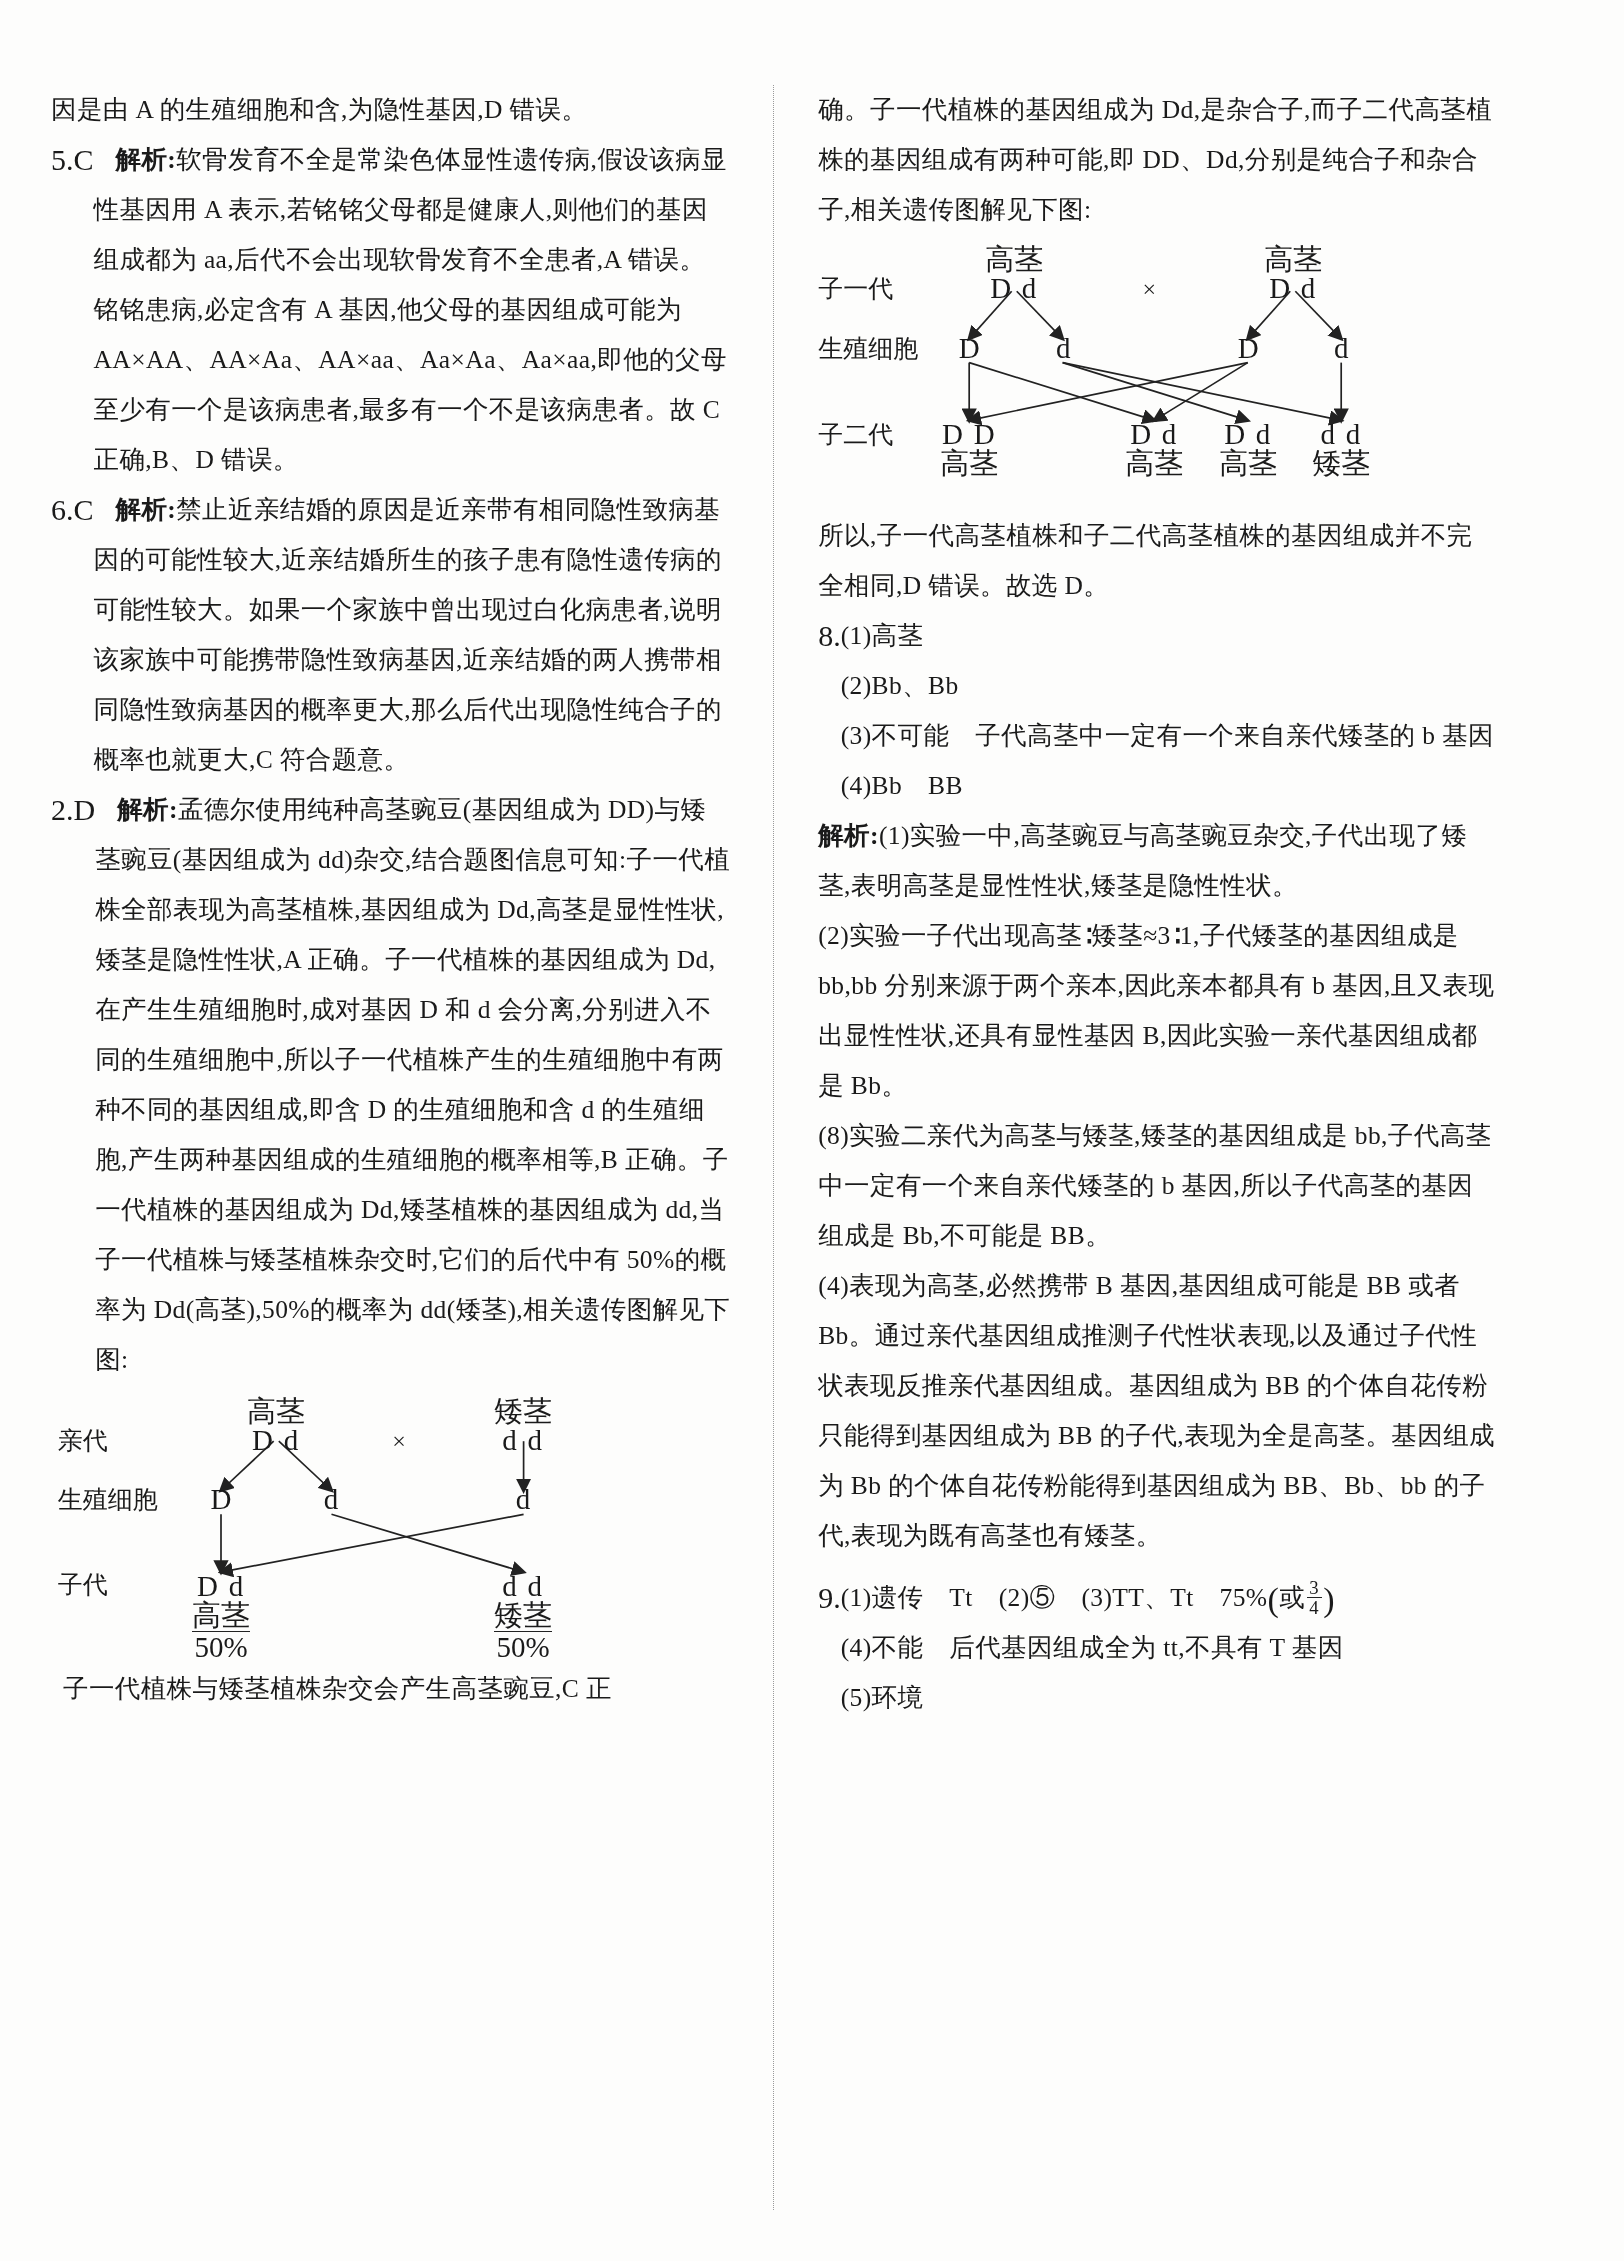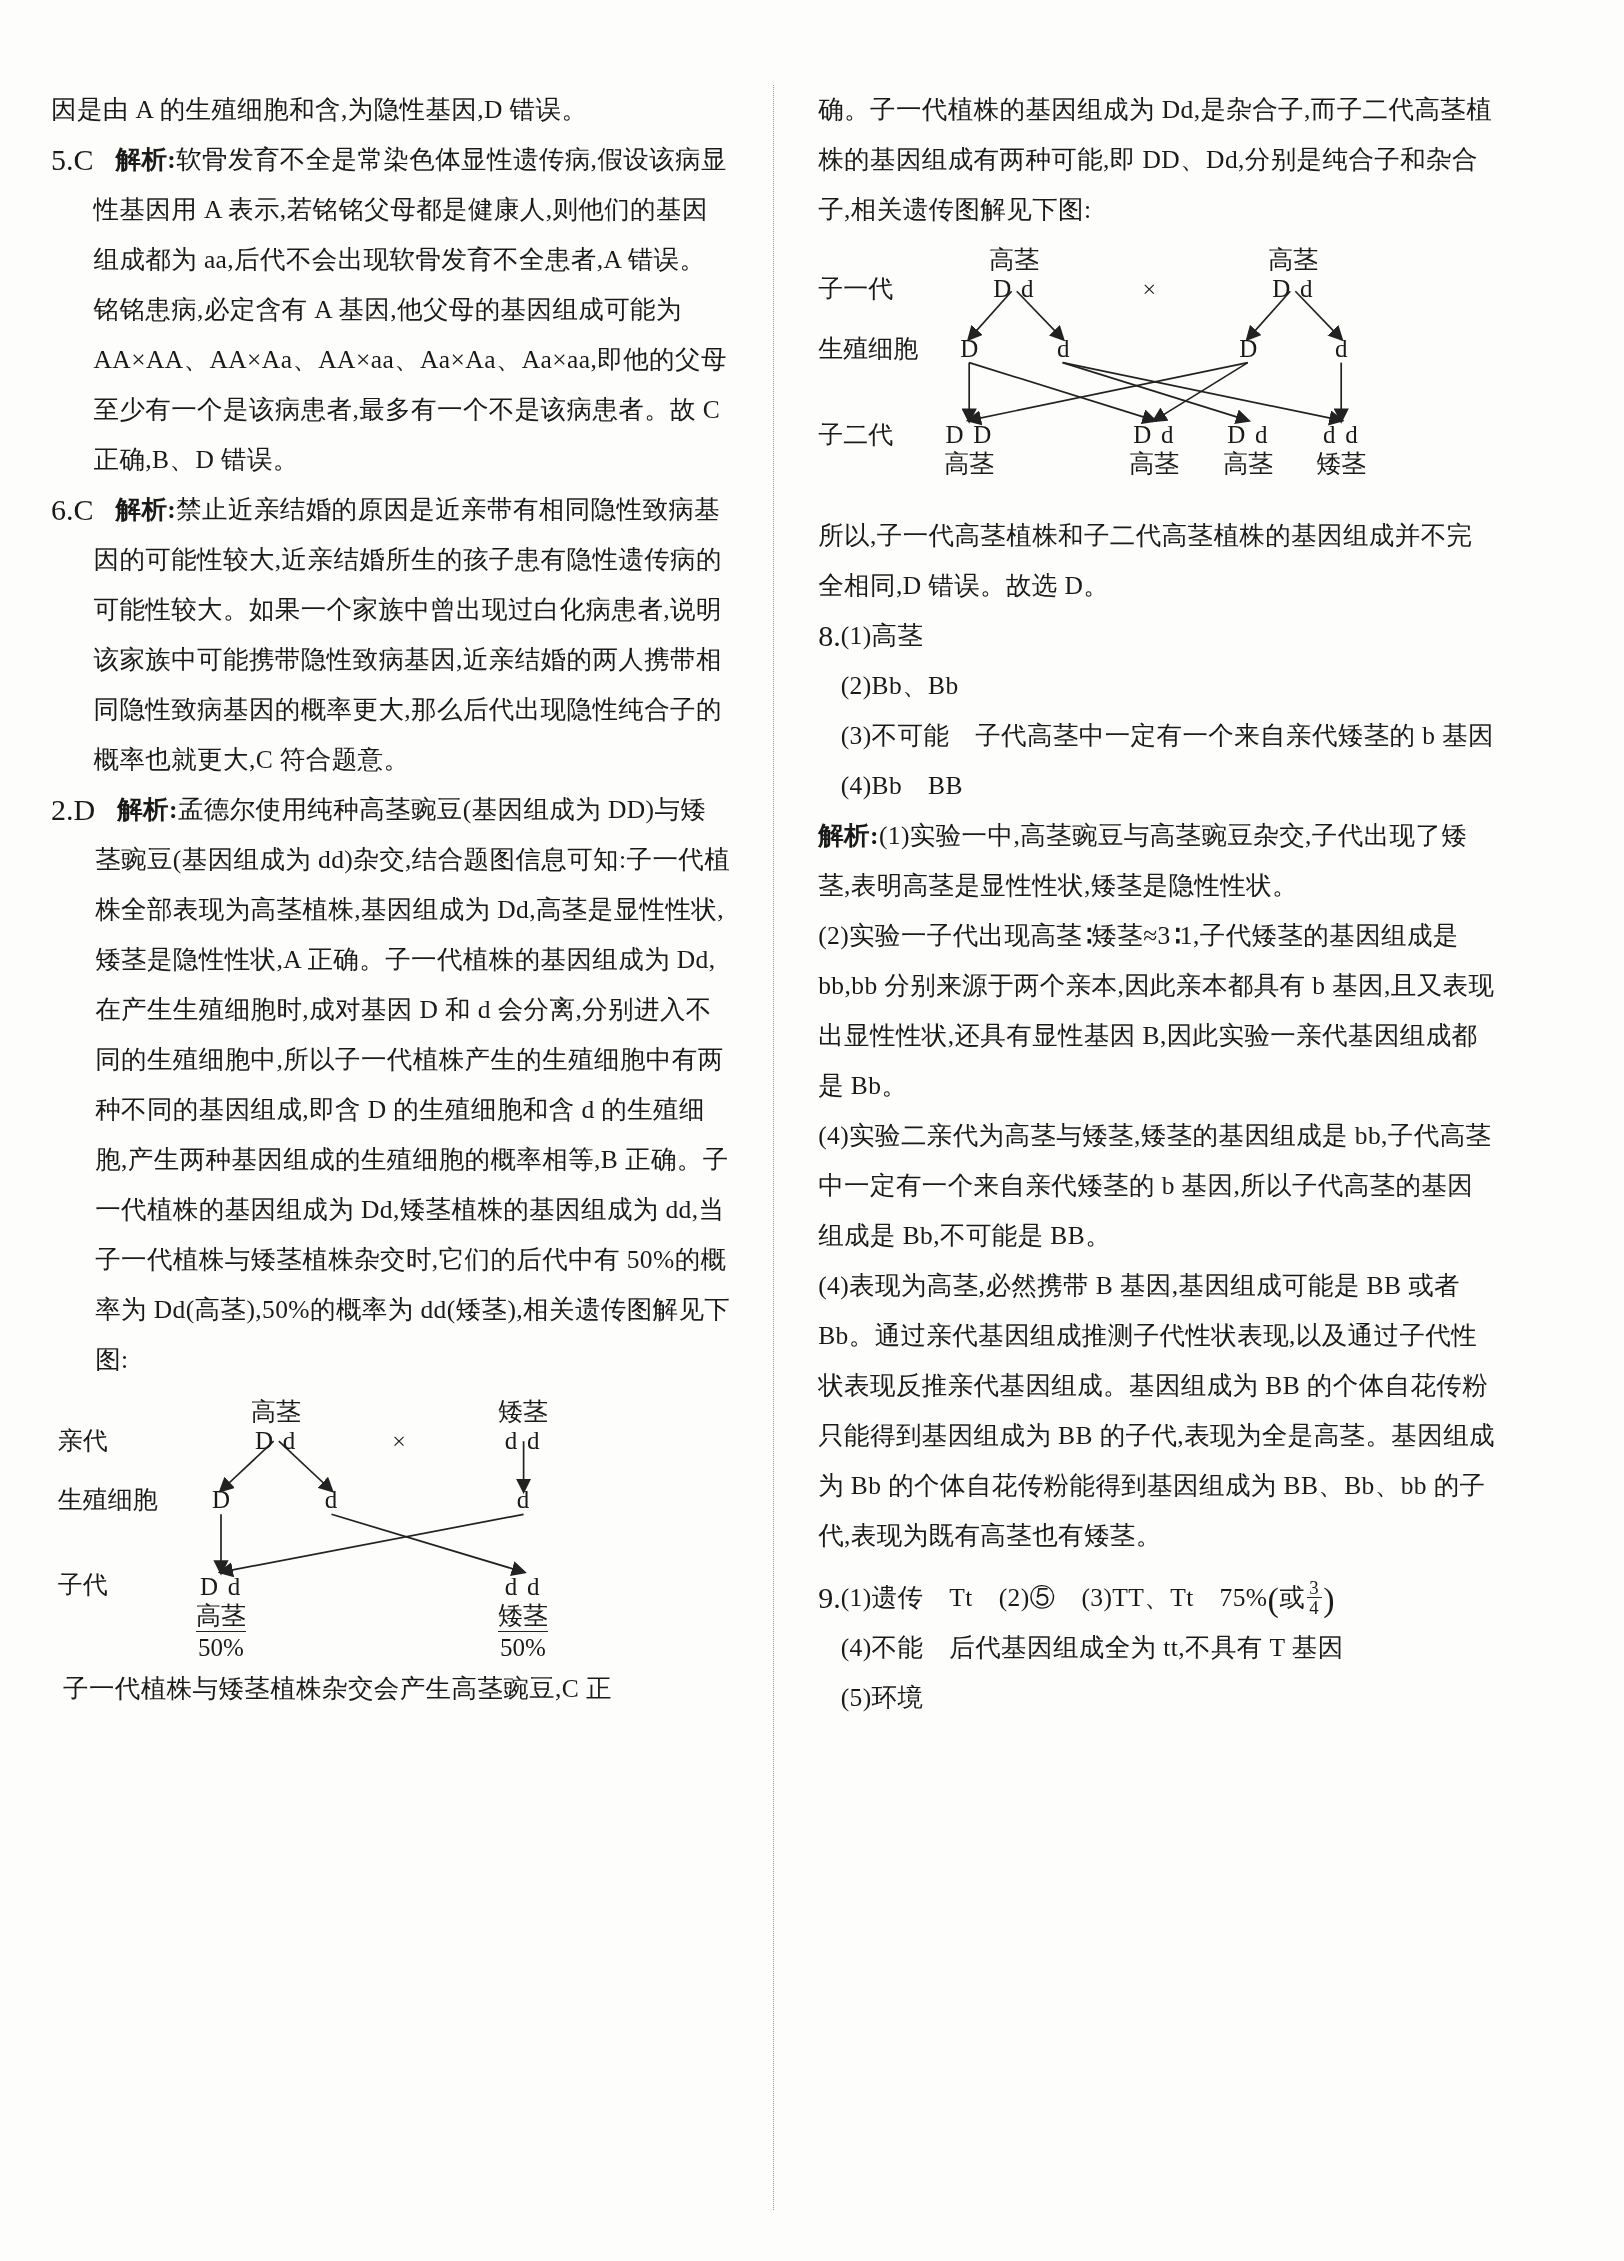--- a/index.html
+++ b/index.html
@@ -63,21 +63,21 @@
     margin:12px 0 8.5px 0;
   }
   .dlabel{
     position:absolute;
     font-size:25px;
     line-height:29px;
     white-space:nowrap;
   }
   .dcell{
     position:absolute;
-    font-size:25px;
+    font-size:29px;
     line-height:29px;
     text-align:center;
     white-space:nowrap;
     transform:translateX(-50%);
   }
   .dcell .geno{letter-spacing:1.7px;}
   .dcell .pheno{display:block;}
   .pct{
     display:block;
     border-top:1.7px solid #222;
@@ -268,21 +268,21 @@
           <div class="line">(1)高茎</div>
           <div class="line">(2)Bb、Bb</div>
           <div class="line">(3)不可能　子代高茎中一定有一个来自亲代矮茎的 b 基因</div>
           <div class="line">(4)Bb　BB</div>
         </div>
       </div>
 
       <div>
         <span class="line bold">解析:</span><span class="line">(1)实验一中,高茎豌豆与高茎豌豆杂交,子代出现了矮茎,表明高茎是显性性状,矮茎是隐性性状。</span>
         <div class="line">(2)实验一子代出现高茎∶矮茎≈3∶1,子代矮茎的基因组成是 bb,bb 分别来源于两个亲本,因此亲本都具有 b 基因,且又表现出显性性状,还具有显性基因 B,因此实验一亲代基因组成都是 Bb。</div>
-        <div class="line">(4)实验二亲代为高茎与矮茎,矮茎的基因组成是 bb,子代高茎中一定有一个来自亲代矮茎的 b 基因,所以子代高茎的基因组成是 Bb,不可能是 BB。</div>
+        <div class="line">(8)实验二亲代为高茎与矮茎,矮茎的基因组成是 bb,子代高茎中一定有一个来自亲代矮茎的 b 基因,所以子代高茎的基因组成是 Bb,不可能是 BB。</div>
         <div class="line">(4)表现为高茎,必然携带 B 基因,基因组成可能是 BB 或者 Bb。通过亲代基因组成推测子代性状表现,以及通过子代性状表现反推亲代基因组成。基因组成为 BB 的个体自花传粉只能得到基因组成为 BB 的子代,表现为全是高茎。基因组成为 Bb 的个体自花传粉能得到基因组成为 BB、Bb、bb 的子代,表现为既有高茎也有矮茎。</div>
       </div>
 
       <div class="ansrow" style="margin-top:12px;">
         <div class="ansnum">9.</div>
         <div class="ansbody">
           <div class="line"><span>(1)遗传　Tt　(2)⑤　(3)TT、Tt　75%</span><span class="paren">(</span><span>或</span><span class="frac"><span class="num">3</span><span class="den">4</span></span><span class="paren">)</span></div>
           <div class="line">(4)不能　后代基因组成全为 tt,不具有 T 基因</div>
           <div class="line">(5)环境</div>
         </div>

